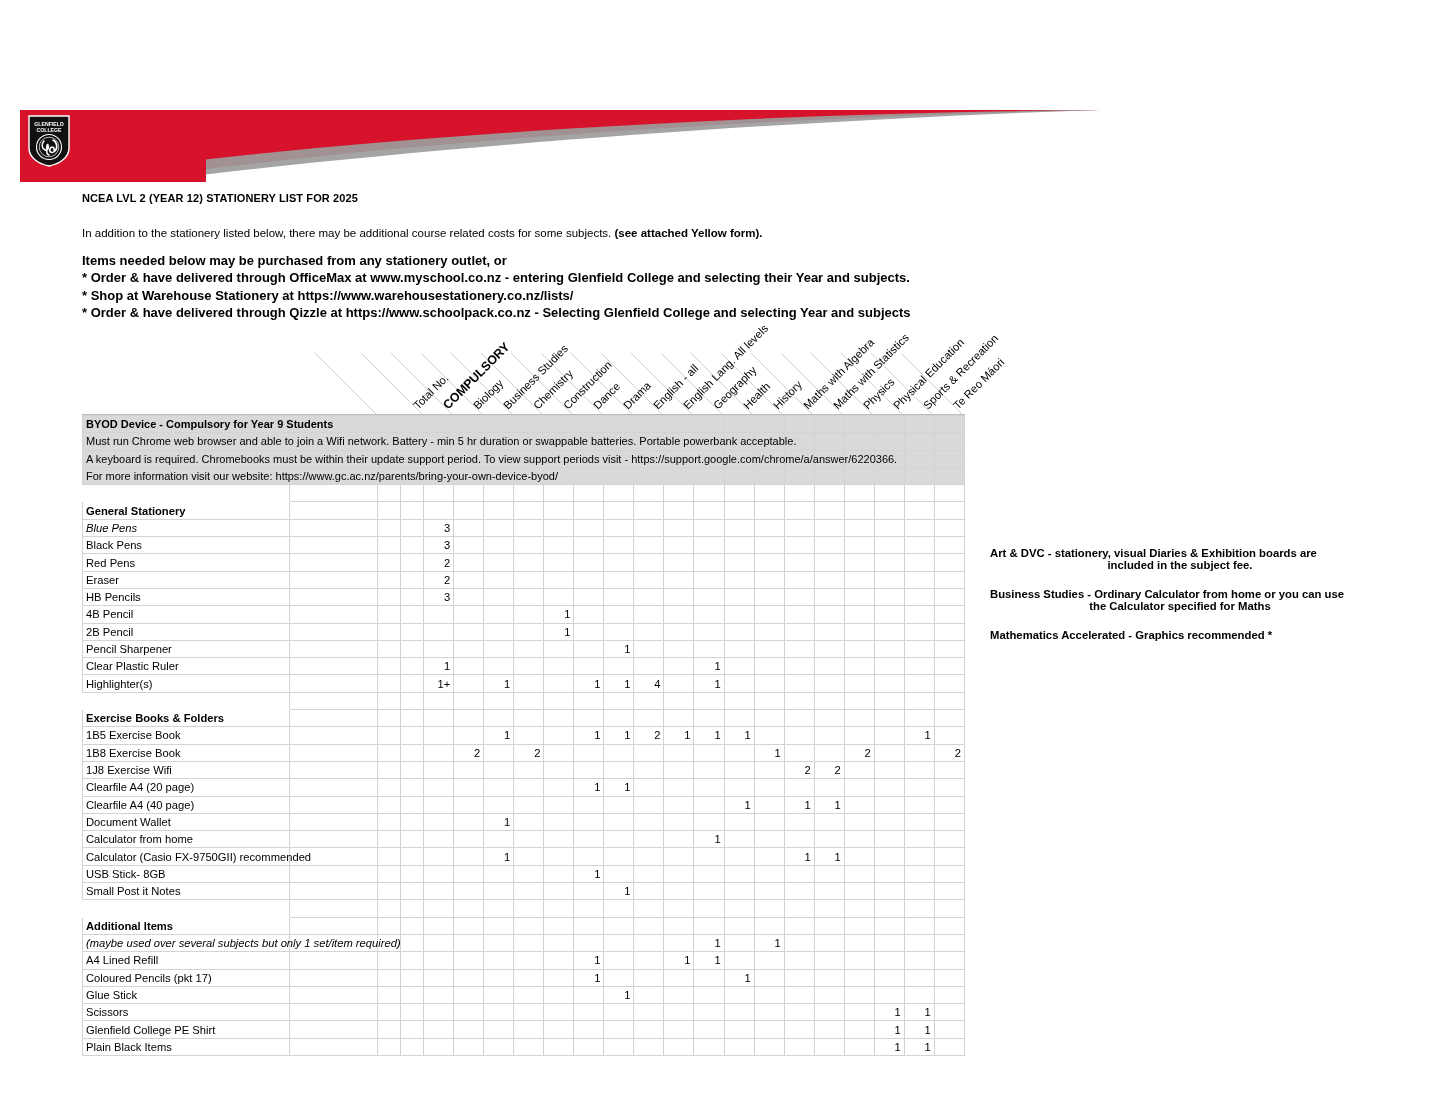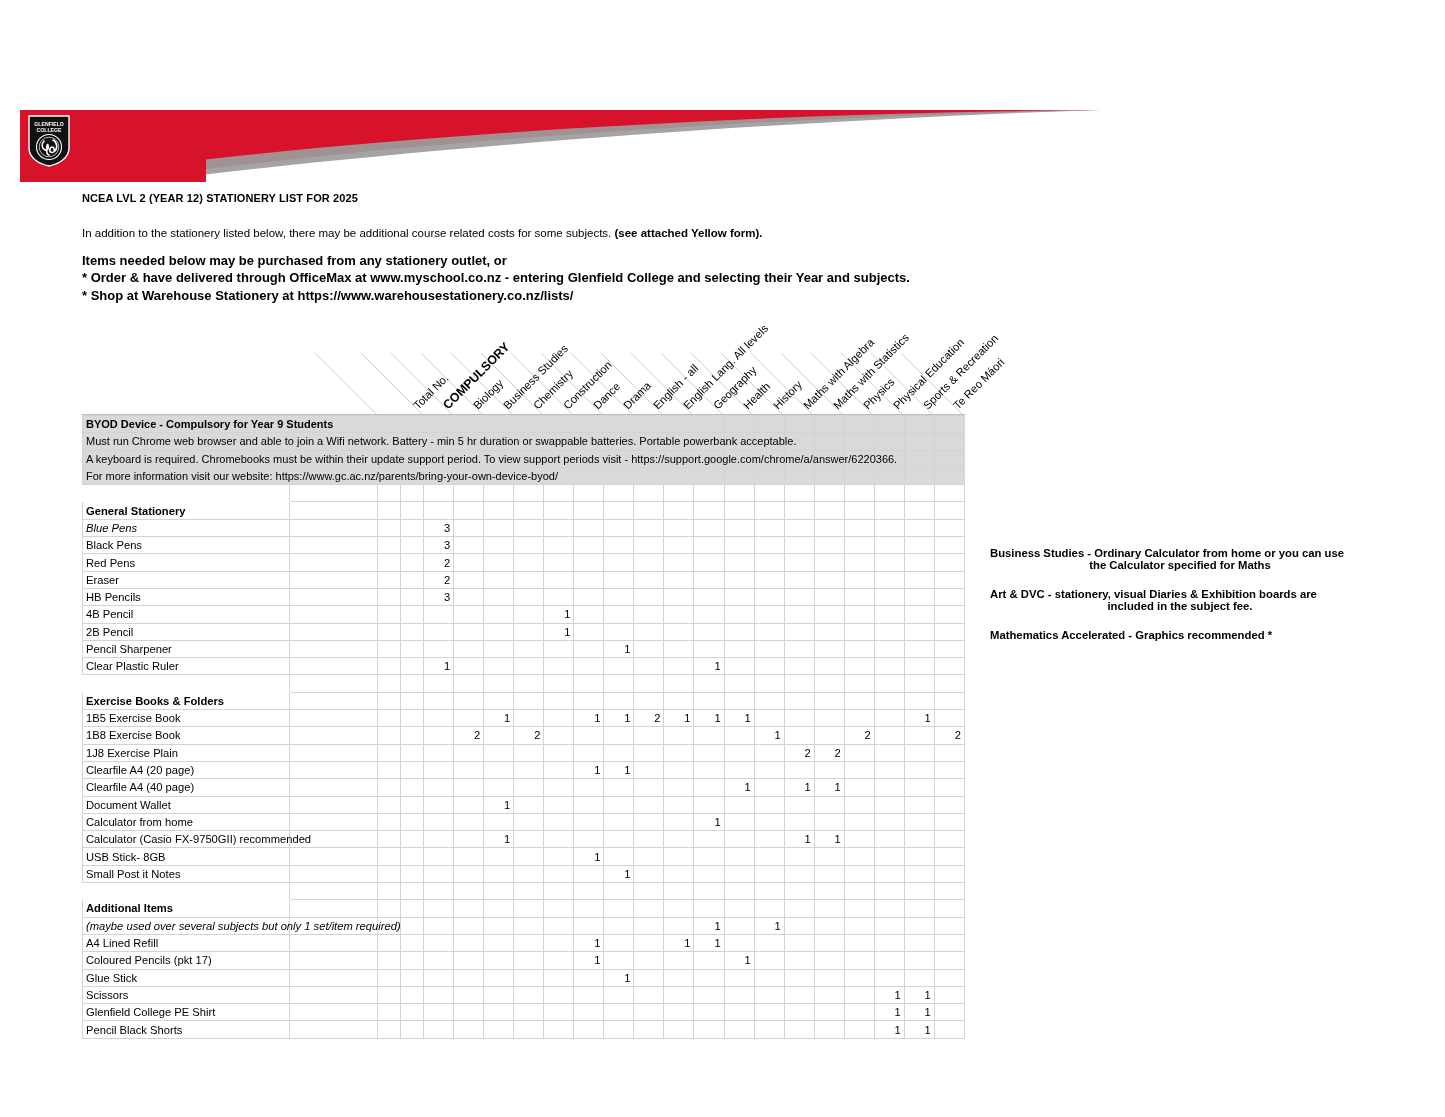--- a/index.html
+++ b/index.html
@@ -137,20 +137,21 @@
   <div id="doc-title">NCEA LVL 2 (YEAR 12) STATIONERY LIST FOR 2025</div>
 
   <div id="intro-line">
     <span>In addition to the stationery listed below, there may be additional course related costs for some subjects. </span><b>(see attached Yellow form).</b>
   </div>
 
   <div id="buy-block">
     <div>Items needed below may be purchased from any stationery outlet, or</div>
     <div>* Order &amp; have delivered through OfficeMax at www.myschool.co.nz - entering Glenfield College and selecting their Year and subjects.</div>
     <div>* Shop at Warehouse Stationery at https://www.warehousestationery.co.nz/lists/</div>
+    <div>* Order &amp; have delivered through Qizzle at https://www.schoolpack.co.nz - Selecting Glenfield College and selecting Year and subjects</div>
   </div>
 
   <div id="diagonal-head">
     <svg id="diag-svg" width="1000" height="103" viewBox="0 0 1000 103" xmlns="http://www.w3.org/2000/svg">
         <line x1="341" y1="103" x2="279" y2="41" stroke="#c9c9c9" stroke-width="0.9"></line>
         <line x1="371" y1="103" x2="309" y2="41" stroke="#c9c9c9" stroke-width="0.9"></line>
         <line x1="401" y1="103" x2="339" y2="41" stroke="#c9c9c9" stroke-width="0.9"></line>
         <line x1="431" y1="103" x2="369" y2="41" stroke="#c9c9c9" stroke-width="0.9"></line>
         <line x1="461" y1="103" x2="399" y2="41" stroke="#c9c9c9" stroke-width="0.9"></line>
         <line x1="491" y1="103" x2="429" y2="41" stroke="#c9c9c9" stroke-width="0.9"></line>
@@ -519,20 +520,44 @@
             <td class="num">1</td>
             <td class="blank"></td>
             <td class="blank"></td>
             <td class="blank"></td>
             <td class="blank"></td>
             <td class="blank"></td>
             <td class="blank"></td>
             <td class="blank"></td>
             <td class="blank"></td>
           </tr>
+          <tr>
+            <td class="label" style="overflow: visible;">Highlighter(s)</td>
+            <td class="blank"></td>
+            <td class="blank"></td>
+            <td class="blank"></td>
+            <td class="num">1+</td>
+            <td class="blank"></td>
+            <td class="num">1</td>
+            <td class="blank"></td>
+            <td class="blank"></td>
+            <td class="num">1</td>
+            <td class="num">1</td>
+            <td class="num">4</td>
+            <td class="blank"></td>
+            <td class="num">1</td>
+            <td class="blank"></td>
+            <td class="blank"></td>
+            <td class="blank"></td>
+            <td class="blank"></td>
+            <td class="blank"></td>
+            <td class="blank"></td>
+            <td class="blank"></td>
+            <td class="blank"></td>
+          </tr>
           <tr class="spacer">
             <td class="label"></td>
             <td class="blank"></td>
             <td class="blank"></td>
             <td class="blank"></td>
             <td class="blank"></td>
             <td class="blank"></td>
             <td class="blank"></td>
             <td class="blank"></td>
             <td class="blank"></td>
@@ -616,21 +641,21 @@
             <td class="blank"></td>
             <td class="num">1</td>
             <td class="blank"></td>
             <td class="blank"></td>
             <td class="num">2</td>
             <td class="blank"></td>
             <td class="blank"></td>
             <td class="num">2</td>
           </tr>
           <tr>
-            <td class="label" style="overflow: visible;">1J8 Exercise Plain</td>
+            <td class="label" style="overflow: visible;">1J8 Exercise Wifi</td>
             <td class="blank"></td>
             <td class="blank"></td>
             <td class="blank"></td>
             <td class="blank"></td>
             <td class="blank"></td>
             <td class="blank"></td>
             <td class="blank"></td>
             <td class="blank"></td>
             <td class="blank"></td>
             <td class="blank"></td>
@@ -1000,21 +1025,21 @@
             <td class="blank"></td>
             <td class="blank"></td>
             <td class="blank"></td>
             <td class="blank"></td>
             <td class="blank"></td>
             <td class="num">1</td>
             <td class="num">1</td>
             <td class="blank"></td>
           </tr>
           <tr>
-            <td class="label" style="overflow: visible;">Pencil Black Shorts</td>
+            <td class="label" style="overflow: visible;">Plain Black Items</td>
             <td class="blank"></td>
             <td class="blank"></td>
             <td class="blank"></td>
             <td class="blank"></td>
             <td class="blank"></td>
             <td class="blank"></td>
             <td class="blank"></td>
             <td class="blank"></td>
             <td class="blank"></td>
             <td class="blank"></td>
@@ -1028,26 +1053,26 @@
             <td class="blank"></td>
             <td class="num">1</td>
             <td class="num">1</td>
             <td class="blank"></td>
           </tr>
         </tbody>
     </table>
   </div>
 
   <div id="side-notes">
+      <div class="side-note">
+        <span class="l1">Art &amp; DVC - stationery, visual Diaries &amp; Exhibition boards are</span>
+        <span class="l2">included in the subject fee.</span>
+      </div>
       <div class="side-note">
         <span class="l1">Business Studies - Ordinary Calculator from home or you can use</span>
         <span class="l2">the Calculator specified for Maths</span>
       </div>
       <div class="side-note">
-        <span class="l1">Art &amp; DVC - stationery, visual Diaries &amp; Exhibition boards are</span>
-        <span class="l2">included in the subject fee.</span>
-      </div>
-      <div class="side-note">
         <span class="l1">Mathematics Accelerated - Graphics recommended *</span>
       </div>
     </div>
 
 </div>
 
 </body></html>

